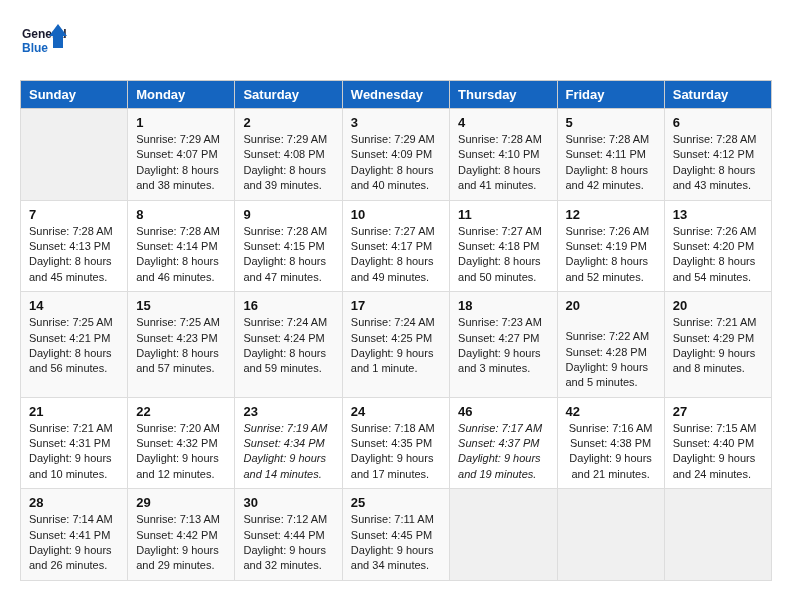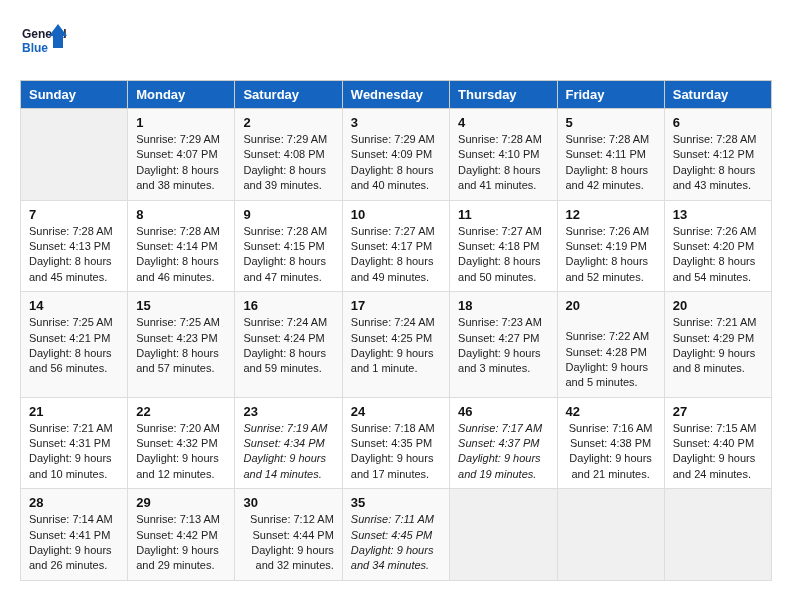--- a/index.html
+++ b/index.html
@@ -316,28 +316,28 @@
         </td>
         <td>
           <span class="day-number">29</span>
           <div class="day-info" style="white-space: pre-line;">Sunrise: 7:13 AM
 Sunset: 4:42 PM
 Daylight: 9 hours
 and 29 minutes.</div>
         </td>
         <td>
           <span class="day-number">30</span>
-          <div class="day-info" style="white-space: pre-line; text-align: right;">Sunrise: 7:12 AM
+          <div class="day-info" style="white-space: pre-line;">Sunrise: 7:12 AM
 Sunset: 4:44 PM
 Daylight: 9 hours
 and 32 minutes.</div>
         </td>
         <td>
-          <span class="day-number">35</span>
-          <div class="day-info" style="white-space: pre-line; font-style: italic;">Sunrise: 7:11 AM
+          <span class="day-number">25</span>
+          <div class="day-info" style="white-space: pre-line;">Sunrise: 7:11 AM
 Sunset: 4:45 PM
 Daylight: 9 hours
 and 34 minutes.</div>
         </td>
         <td class="empty-cell"></td>
         <td class="empty-cell"></td>
         <td class="empty-cell"></td>
       </tr>
     </tbody>
 </table>

